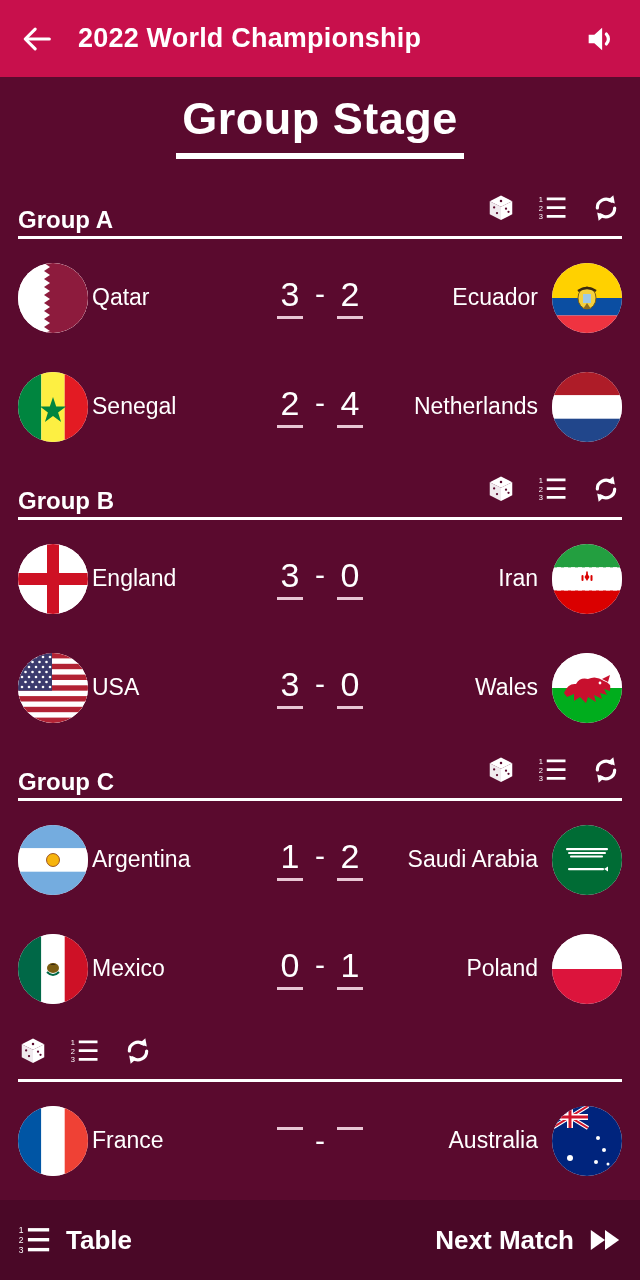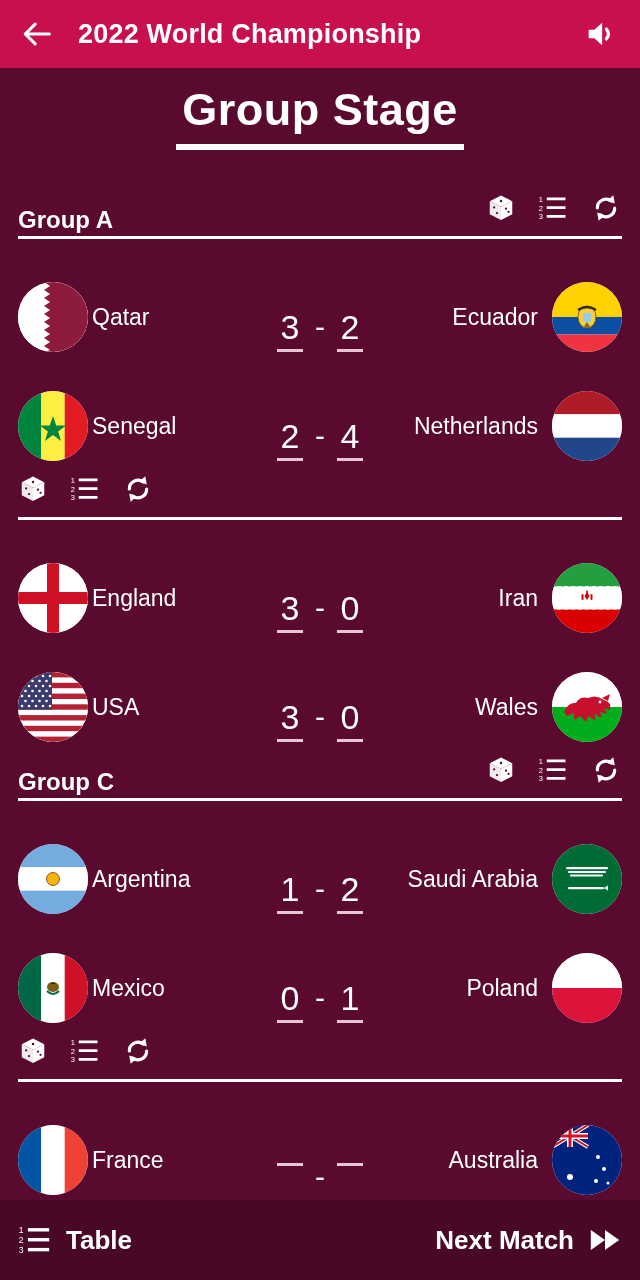--- a/index.html
+++ b/index.html
@@ -7,21 +7,21 @@
   body {
     background:#5a0a2e;
     font-family:"Liberation Sans", sans-serif;
     color:#ffffff;
     overflow:hidden;
     position:relative;
   }
 
   
   .appbar {
-    height:68px;
+    height:77px;
     background:#c8104c;
     display:flex;
     align-items:center;
     padding:12px 18px;
     gap:20px;
     justify-content:center;
   }
   .back-arrow {
     width:40px; height:40px;
     display:flex; align-items:center; justify-content:center;
@@ -86,21 +86,21 @@
 
   .group-rule {
     height:3px;
     background:#ffffff;
     margin-bottom:4px;
   }
 
   
   .match-row {
     display:flex;
-    align-items:flex-end;
+    align-items:center;
     height:109px;
   }
   .side {
     display:flex;
     align-items:center;
     flex:1 1 0;
     min-width:0;
   }
   .side.home { justify-content:flex-start; }
   .side.away { justify-content:flex-end; }
@@ -298,20 +298,21 @@
                 <rect width="70" height="23.3" fill="#ae1c28"></rect>
     <rect y="23.3" width="70" height="23.4" fill="#ffffff"></rect>
                 <rect y="46.7" width="70" height="23.3" fill="#21468b"></rect>
               </svg>
             </span>
       </div>
     </div>
       </div>
       <div class="group-block">
     <div class="group-head">
+      <div class="group-name">Group B</div>
       <div class="group-actions">
         <span class="gicon">
               <svg viewBox="0 0 24 24" width="30" height="30">
     <polygon points="12,2 21,6.5 12,11 3,6.5" fill="#ffffff"></polygon>
     <polygon points="3,6.5 12,11 12,21.5 3,17" fill="#f0eaee"></polygon>
     <polygon points="21,6.5 12,11 12,21.5 21,17" fill="#ffffff"></polygon>
     <circle cx="12" cy="6.4" r="1" fill="#5a0a2e"></circle>
     <circle cx="6.5" cy="11.5" r="0.9" fill="#5a0a2e"></circle>
                 <circle cx="8.8" cy="16" r="0.9" fill="#5a0a2e"></circle>
     <circle cx="16" cy="12.5" r="0.9" fill="#5a0a2e"></circle>

